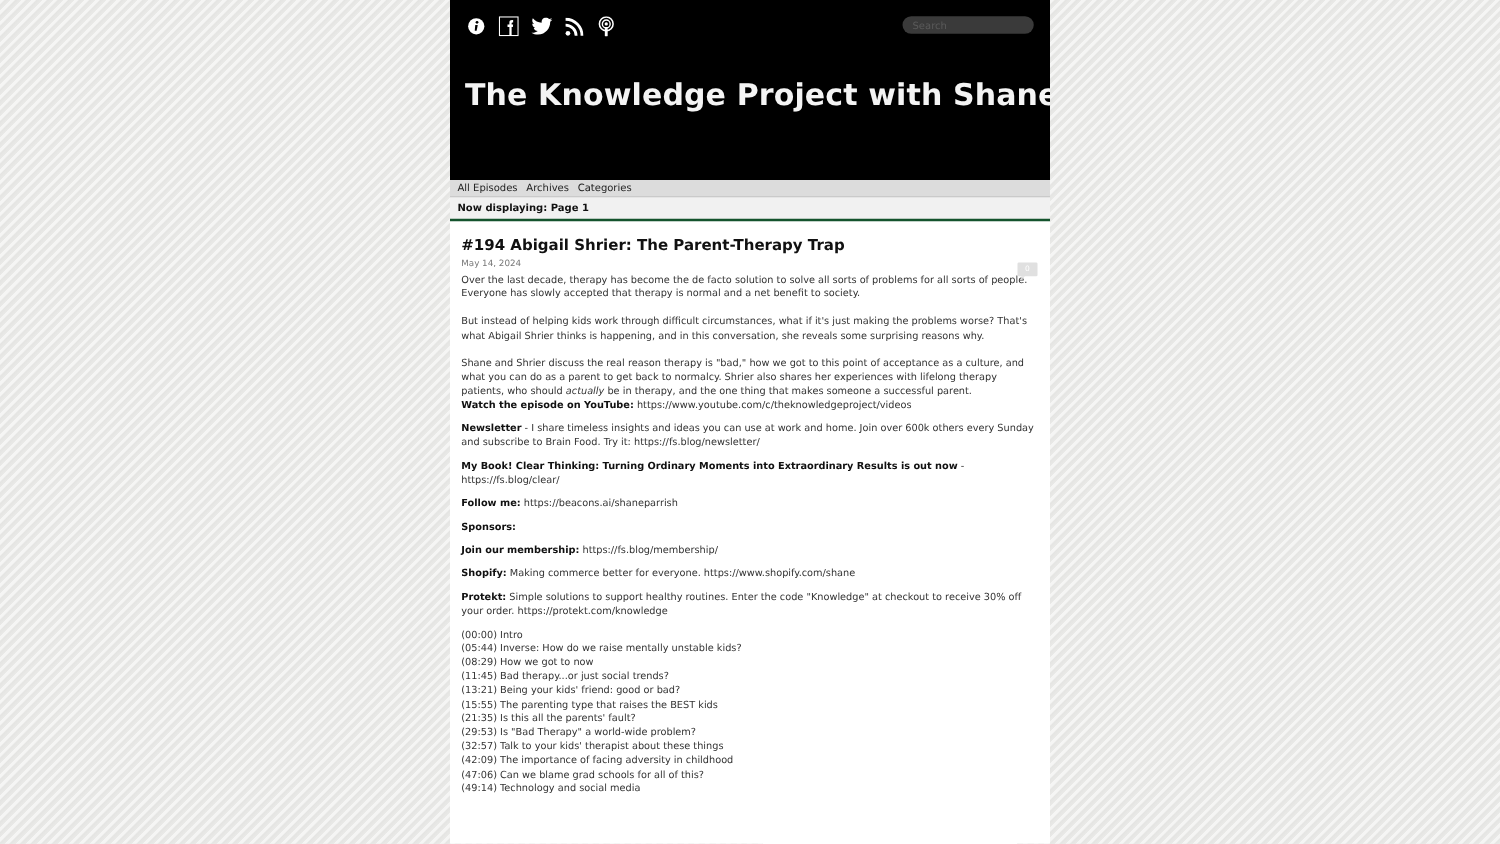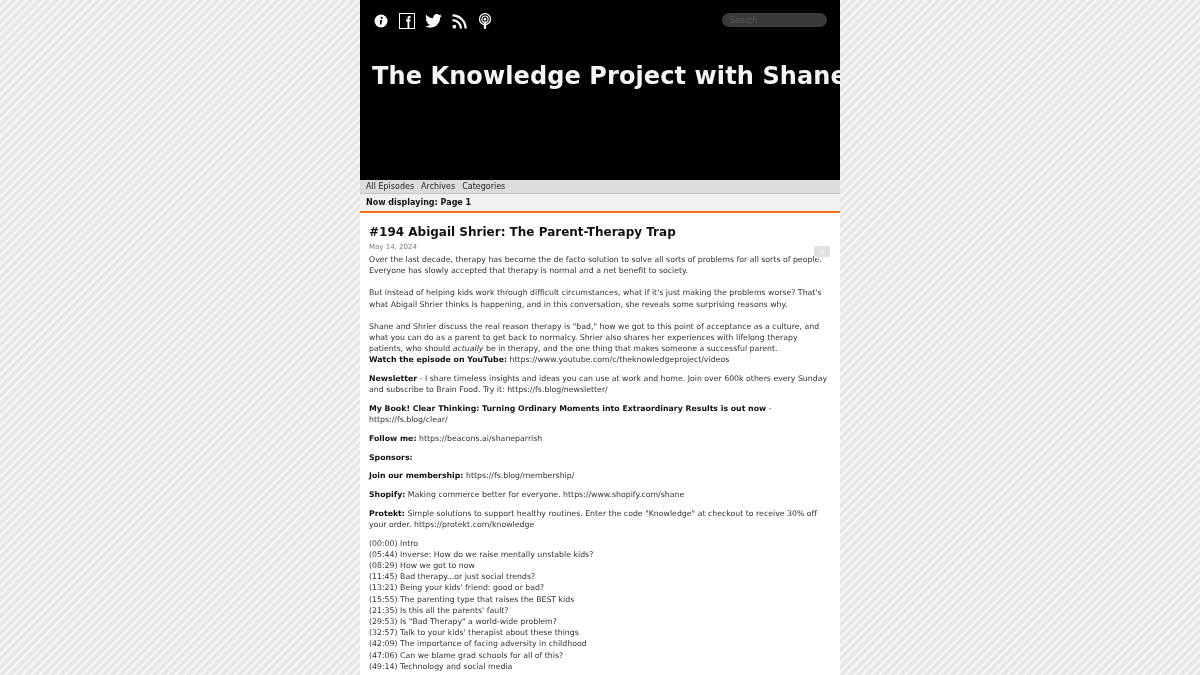--- a/index.html
+++ b/index.html
@@ -8,21 +8,21 @@
     font-family: "DejaVu Sans", sans-serif;
     background-color: #e9e9e7;
     background-image: repeating-linear-gradient(135deg, rgba(255,255,255,0.55) 0px, rgba(255,255,255,0.55) 2px, rgba(220,220,218,0.35) 3px, rgba(235,235,233,0.2) 6px);
     position: relative;
   }
   .page {
     position: absolute; left: 360px; top: 0; width: 480px; height: 675px;
     background: #ffffff; overflow: hidden;
   }
   .header {
-    height: 180px; background: #000000; position: relative;
+    height: 144px; background: #000000; position: relative;
   }
   .social {
     position: absolute; left: 12px; top: 12px; display: flex; gap: 8px; align-items: center;
   }
   .social .ic {
     width: 18px; height: 18px; display: flex; align-items: center; justify-content: center;
     color: #fff; cursor: pointer;
   }
   .search {
     position: absolute; left: 362px; top: 13px; width: 105px; height: 14px;
@@ -36,21 +36,21 @@
     color: #f4f4f4; letter-spacing: 0.1px; white-space: nowrap;
   }
   .nav {
     height: 14px; background: #dcdcdc; border-bottom: 1px solid #c4c4c4;
     display: flex; align-items: center; padding-left: 6px; gap: 0;
   }
   .nav a {
     font-size: 8px; color: #222; text-decoration: none; margin-right: 7px; cursor: pointer;
   }
   .now {
-    height: 19px; background: #f1f1f1; border-bottom: 2px solid #f97316;
+    height: 19px; background: #f1f1f1; border-bottom: 2px solid #14532d;
     display: flex; align-items: center; padding-left: 6px;
     font-size: 8px; font-weight: bold; color: #111;
   }
   .post { padding: 12px 9px 0 9px; position: relative; }
   .post-title { font-size: 12px; font-weight: bold; color: #111; margin-bottom: 4px; }
   .post-date { font-size: 7px; color: #777; margin-bottom: 3px; }
   .comment {
     position: absolute; right: 10px; top: 33px; width: 16px; height: 11px;
     background: #e0e0e0; border-radius: 1px; font-size: 6px; color: #fff;
     display: flex; align-items: center; justify-content: center; cursor: pointer;

